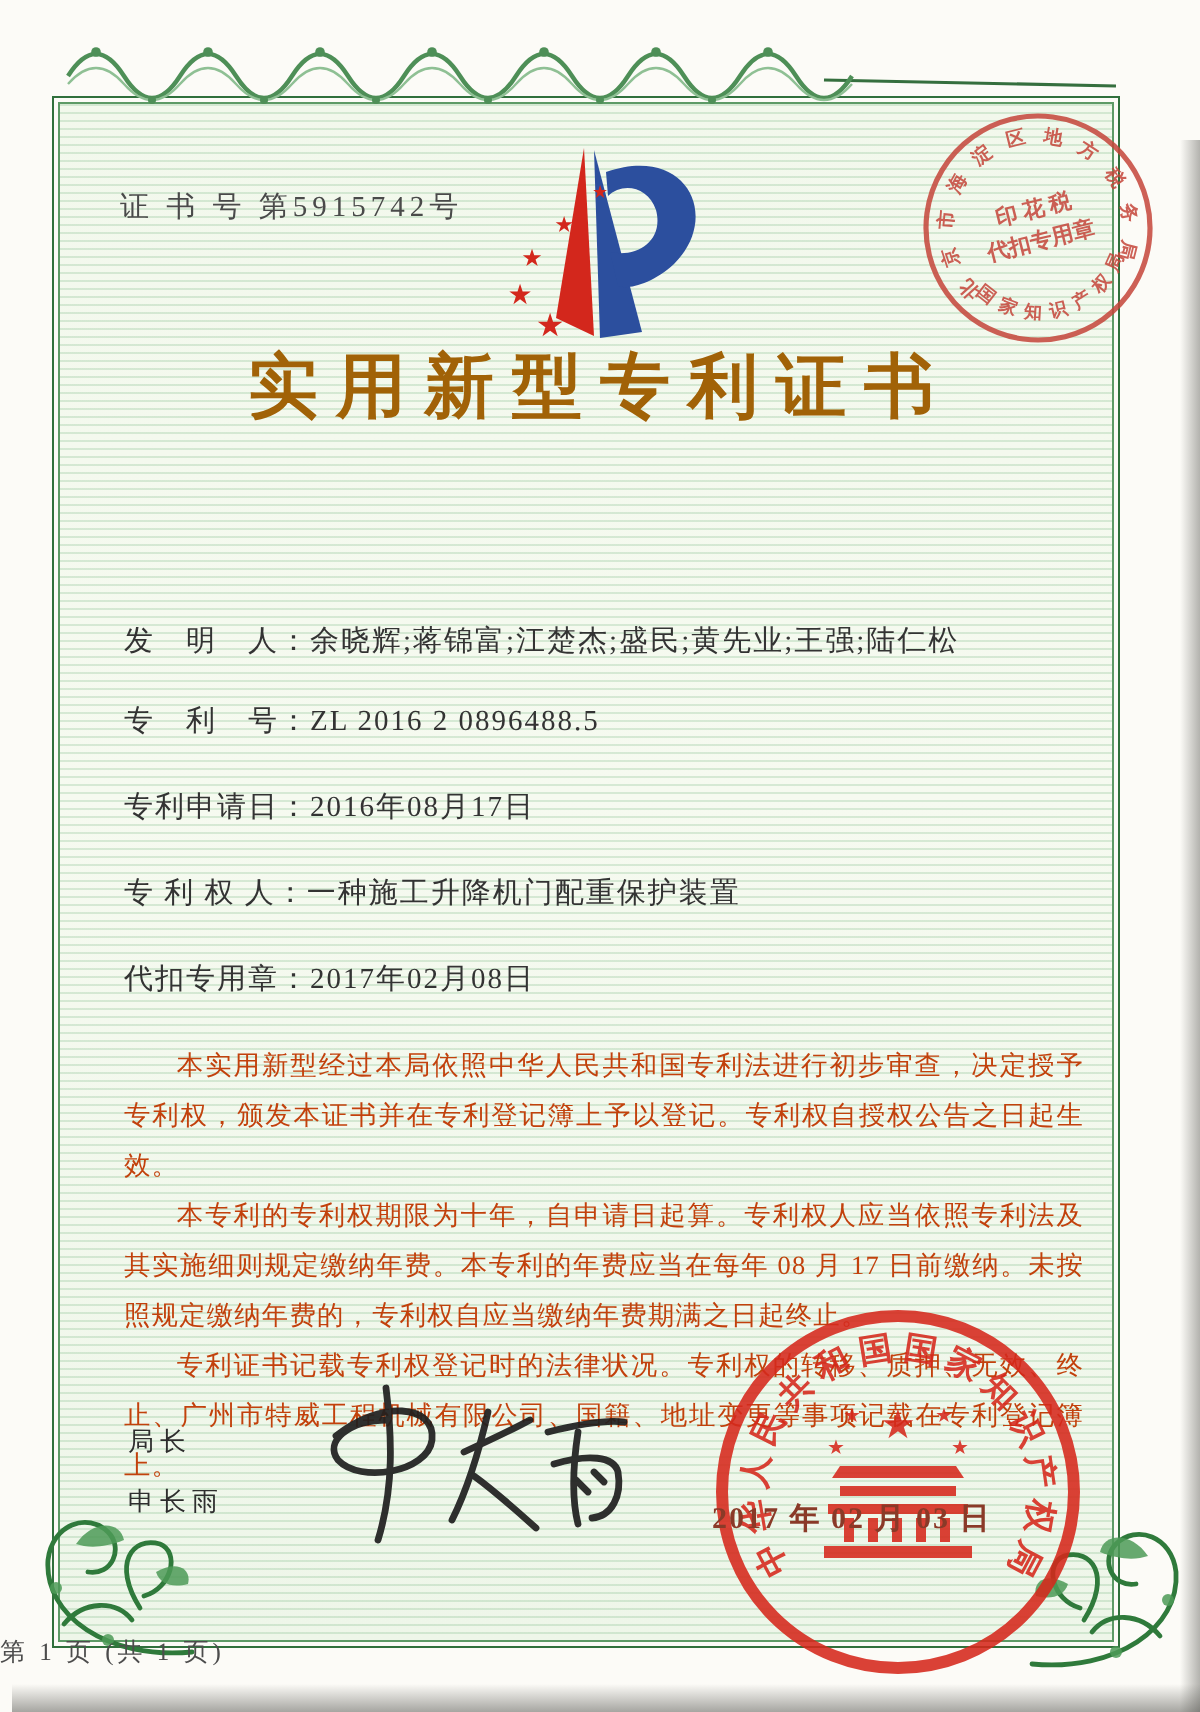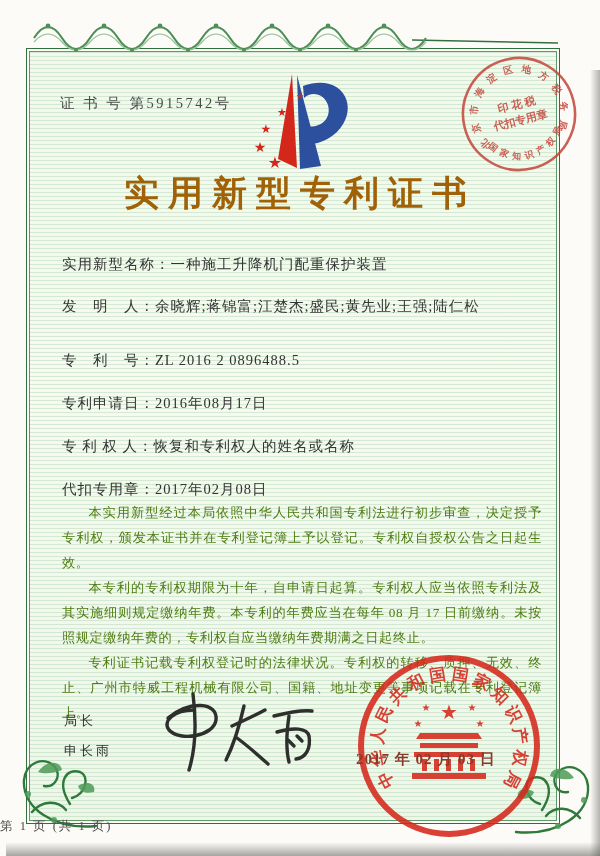--- a/index.html
+++ b/index.html
@@ -22,22 +22,22 @@
     background:
       repeating-linear-gradient(180deg, rgba(122,184,132,.26) 0 1px, rgba(255,255,255,0) 1px 4px),
       linear-gradient(180deg,#f2f8ec 0%,#f6faf0 45%,#eef6e9 100%);}
   .content{position:absolute;left:0;top:0;width:600px;height:856px;}
   .cert-no{position:absolute;left:60px;top:94px;font-size:14.5px;letter-spacing:2.5px;color:#4a4a4a;}
   .title{position:absolute;left:0;top:170px;width:600px;text-align:center;
     font-size:35px;font-weight:700;letter-spacing:9px;color:#a16207;}
   .field{position:absolute;left:62px;width:480px;font-size:14.5px;color:#353535;letter-spacing:1px;white-space:nowrap;}
   .field .lbl{color:#333;}
   .field .val{color:#333;}
-  .paras{position:absolute;left:62px;top:500px;width:480px;
-    font-size:13.2px;line-height:25px;color:#4d7c0f;text-align:justify;letter-spacing:.6px;}
+  .paras{position:absolute;left:62px;top:520px;width:480px;
+    font-size:13.2px;line-height:25px;color:#c2410c;text-align:justify;letter-spacing:.6px;}
   .paras p{margin:0;text-indent:2em;}
   .director{position:absolute;left:64px;top:712px;font-size:13px;letter-spacing:3px;color:#2e2e2e;
     font-family:"Liberation Sans","DejaVu Sans",sans-serif;}
   .director div{margin-bottom:12px;}
   .footer{position:absolute;left:0;top:818px;width:590px;text-align:left;
     font-size:12.5px;letter-spacing:2px;color:#4c4c4c;}
   .seal-date{position:absolute;left:356px;top:750px;font-size:15px;letter-spacing:1px;
     color:#8a3a28;font-weight:700;}
   svg{display:block;}
   .abs{position:absolute;}
@@ -112,34 +112,31 @@
       <text x="67" y="27" font-size="9">★</text>
       <text x="49" y="44" font-size="11">★</text>
       <text x="33" y="61" font-size="12">★</text>
       <text x="27" y="80" font-size="14">★</text>
       <text x="42" y="96" font-size="16">★</text>
     </g>
   </svg>
 
   <div class="title">实用新型专利证书</div>
 
-  <div class="field" style="top:255px;">
-    <span class="lbl">实用新型名称：</span><span class="val">一种施工升降机门配重保护装置</span>
-  </div>
-  <div class="field" style="top:297px;">
+  <div class="field" style="top:311px;">
     <span class="lbl">发　明　人：</span><span class="val">余晓辉;蒋锦富;江楚杰;盛民;黄先业;王强;陆仁松</span>
   </div>
   <div class="field" style="top:351px;">
     <span class="lbl">专　利　号：</span><span class="val">ZL 2016 2 0896488.5</span>
   </div>
   <div class="field" style="top:394px;">
     <span class="lbl">专利申请日：</span><span class="val">2016年08月17日</span>
   </div>
   <div class="field" style="top:437px;">
-    <span class="lbl">专 利 权 人：</span><span class="val">恢复和专利权人的姓名或名称</span>
+    <span class="lbl">专 利 权 人：</span><span class="val">一种施工升降机门配重保护装置</span>
   </div>
   <div class="field" style="top:480px;">
     <span class="lbl">代扣专用章：</span><span class="val">2017年02月08日</span>
   </div>
 
   <div class="paras">
     <p>本实用新型经过本局依照中华人民共和国专利法进行初步审查，决定授予专利权，颁发本证书并在专利登记簿上予以登记。专利权自授权公告之日起生效。</p>
     <p>本专利的专利权期限为十年，自申请日起算。专利权人应当依照专利法及其实施细则规定缴纳年费。本专利的年费应当在每年 08 月 17 日前缴纳。未按照规定缴纳年费的，专利权自应当缴纳年费期满之日起终止。</p>
     <p>专利证书记载专利权登记时的法律状况。专利权的转移、质押、无效、终止、广州市特威工程机械有限公司、国籍、地址变更等事项记载在专利登记簿上。</p>
   </div>

